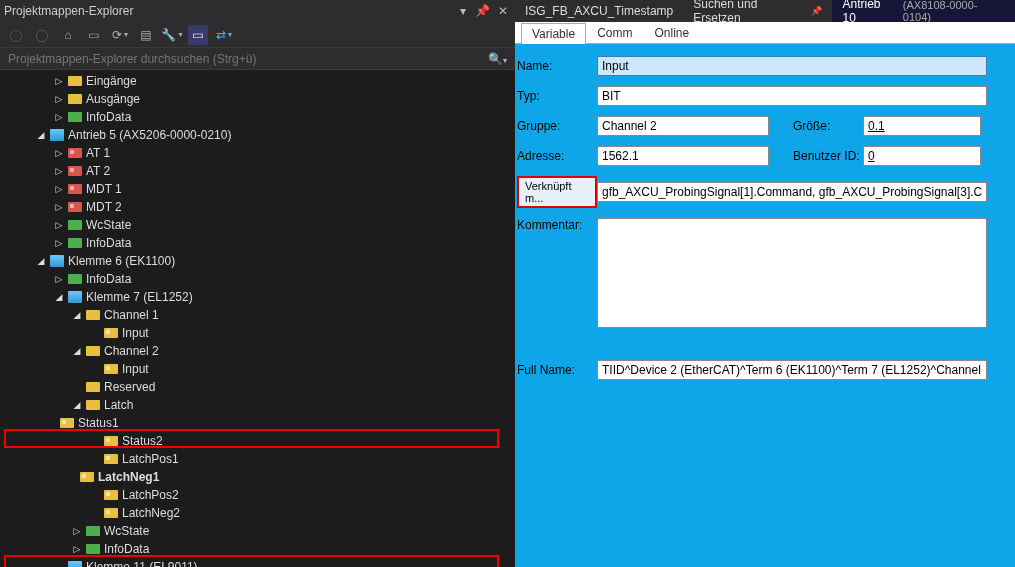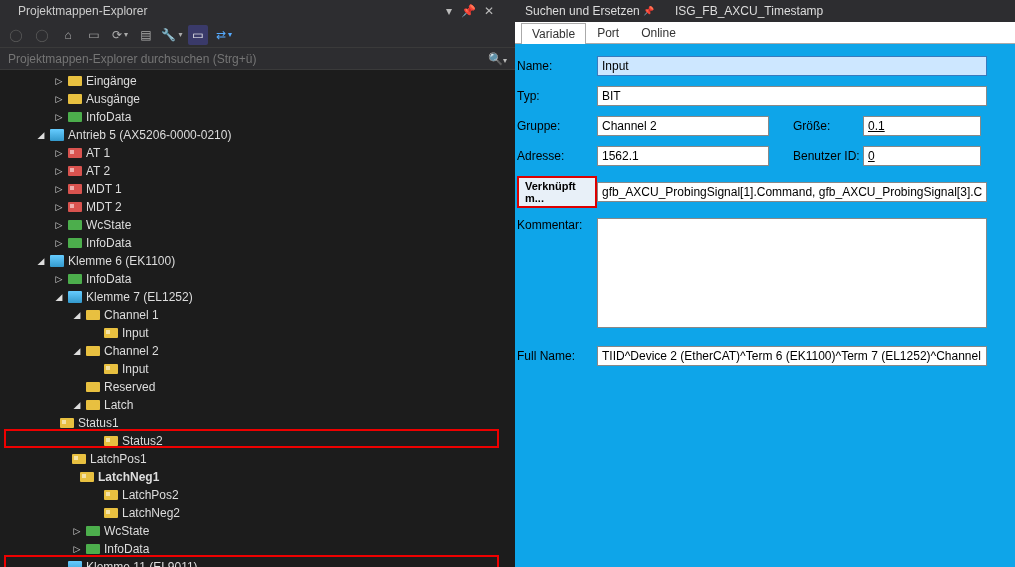--- a/index.html
+++ b/index.html
@@ -1,21 +1,21 @@
 <!DOCTYPE html>
 <html><head>
 <meta charset="utf-8">
 <style>
   * { box-sizing: border-box; margin: 0; padding: 0; font-family: "Segoe UI", Tahoma, sans-serif; }
   html, body { width: 1015px; height: 567px; overflow: hidden; }
   body { display: flex; font-size: 12px; color: #ddd; background: #2d2d30; }
 
   
   .explorer { width: 515px; height: 567px; display: flex; flex-direction: column; background: #1c1c1c; position: relative; }
-  .explorer-titlebar { height: 22px; background: #2d2d30; display: flex; align-items: center; padding: 0 18px; color: #ccc; }
+  .explorer-titlebar { height: 22px; background: #2d2d30; display: flex; align-items: center; padding: 0 4px; color: #ccc; }
   .explorer-titlebar .title { flex: 1; font-size: 12px; }
   .explorer-titlebar .tb-btn { width: 16px; height: 16px; margin-left: 4px; display: flex; align-items: center; justify-content: center; color: #bbb; cursor: pointer; }
   .toolbar { height: 26px; background: #2d2d30; display: flex; align-items: center; padding: 0 6px; gap: 6px; border-bottom: 1px solid #3a3a3a; }
   .tool { width: 20px; height: 20px; display: flex; align-items: center; justify-content: center; color: #aaa; cursor: pointer; border-radius: 2px; }
   .tool.active { background: #3a3a6a; color: #fff; }
   .tool.disabled { color: #555; cursor: default; }
   .tool .drop { font-size: 8px; margin-left: 2px; }
   .search-row { height: 22px; background: #2d2d30; position: relative; border-bottom: 1px solid #3a3a3a; }
   .search-row input { width: 100%; height: 100%; background: transparent; border: none; color: #ccc; padding: 0 28px 0 8px; font-size: 12px; outline: none; }
   .search-row .mag { position: absolute; right: 8px; top: 4px; color: #bbb; }
@@ -46,21 +46,21 @@
   .sub-tabs { height: 22px; background: #fff; display: flex; align-items: flex-end; border-bottom: 1px solid #aaa; padding-left: 6px; }
   .sub-tabs .stab { padding: 3px 10px; font-size: 12px; border: 1px solid transparent; border-bottom: none; color: #333; cursor: pointer; }
   .sub-tabs .stab.active { border-color: #aaa; background: #fff; position: relative; top: 1px; }
 
   .form { flex: 1; background: #0ea5e9; padding: 12px 2px; font-size: 12px; }
   .row { display: flex; align-items: center; margin-bottom: 10px; }
   .row .lab { width: 80px; color: #000; }
   .row input, .row textarea, .row .ro { border: 1px solid #888; padding: 2px 4px; font-size: 12px; background: #fff; }
   .row input.sel { background: #cde7ff; }
   .row textarea { resize: none; }
-  .link-btn { border: 2px solid #d00 !important; background: #e8f0f8 !important; padding: 2px 6px !important; cursor: pointer; font-weight: bold; }
+  .link-btn { border: 2px solid #d00 !important; background: #e8f0f8 !important; padding: 2px 6px !important; cursor: pointer; }
 
   .w-lg { width: 390px; }
   .w-sm { width: 172px; }
   .w-xs { width: 70px; text-decoration: underline; }
   .gap  { width: 24px; }
 </style>
 </head>
 <body>
 
 <div class="explorer">
@@ -230,21 +230,21 @@
         </span>
         <span class="label">Status1</span>
       </div>
       <div class="node" style="padding-left: 90px;">
         <span class="twisty"></span>
         <span class="icon">
           <span class="io-l"></span>
         </span>
         <span class="label">Status2</span>
       </div>
-      <div class="node" style="padding-left: 58px;">
+      <div class="node" style="padding-left: 90px;">
         <span class="twisty"></span>
         <span class="icon">
           <span class="io-l"></span>
         </span>
         <span class="label">LatchPos1</span>
       </div>
       <div class="node" style="padding-left: 66px; font-weight: bold;">
         <span class="twisty"></span>
         <span class="icon">
           <span class="io-l"></span>
@@ -288,31 +288,35 @@
       </div>
     </div>
 
   <div class="hl-row" id="hl1" style="top: 429px;"></div>
   <div class="hl-row" id="hl2" style="top: 555px;"></div>
 </div>
 
 <div class="props">
 
   <div class="doc-tabs">
+    <div class="tab">
+        <span>ISG_FB_AXCU_Timestamp</span>
+      </div>
     <div class="tab pinned">
         <span>Suchen und Ersetzen</span>
       </div>
-    <div class="tab">
-        <span>ISG_FB_AXCU_Timestamp</span>
-      </div>
+    <div class="tab active">
+      <span>Antrieb 10</span>
+      <span class="sub">(AX8108-0000-0104)</span>
+    </div>
   </div>
 
   <div class="sub-tabs">
     <div class="stab active">Variable</div>
-    <div class="stab">Port</div>
+    <div class="stab">Comm</div>
     <div class="stab">Online</div>
   </div>
 
   <div class="form">
 
     <div class="row">
       <span class="lab">Name:</span>
       <input class="w-lg sel" style="border: 1px solid rgb(58, 122, 189);" value="Input">
     </div>
 
@@ -341,19 +345,19 @@
       <button class="link-btn" style="width:80px;text-align:left;font-size:11px">Verknüpft m...</button>
       <input class="w-lg" style="margin-left: 0px;" value="gfb_AXCU_ProbingSignal[1].Command, gfb_AXCU_ProbingSignal[3].Comm">
     </div>
 
     <div class="row" style="align-items:flex-start">
       <span class="lab">Kommentar:</span>
       <textarea class="w-lg" style="height: 110px;" value=""></textarea>
     </div>
 
 
-    <div class="row" style="margin-top:18px">
+    <div class="row" style="margin-top:32px">
       <span class="lab">Full Name:</span>
       <input class="w-lg" value="TIID^Device 2 (EtherCAT)^Term 6 (EK1100)^Term 7 (EL1252)^Channel 2^Inp" style="">
     </div>
 
   </div>
 </div>
 
 </body></html>

